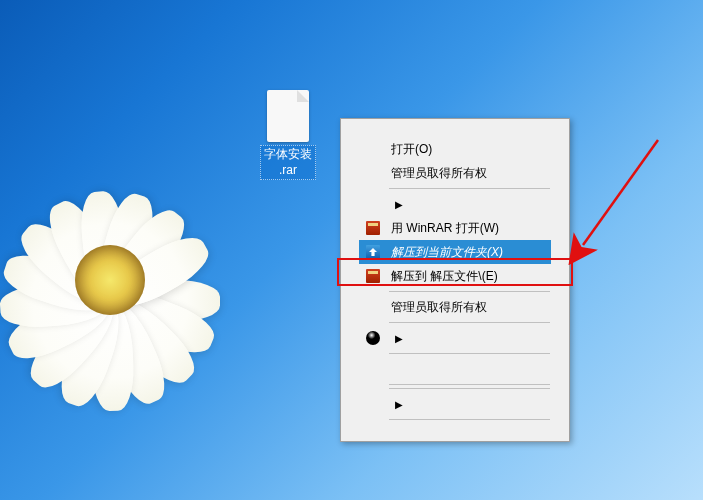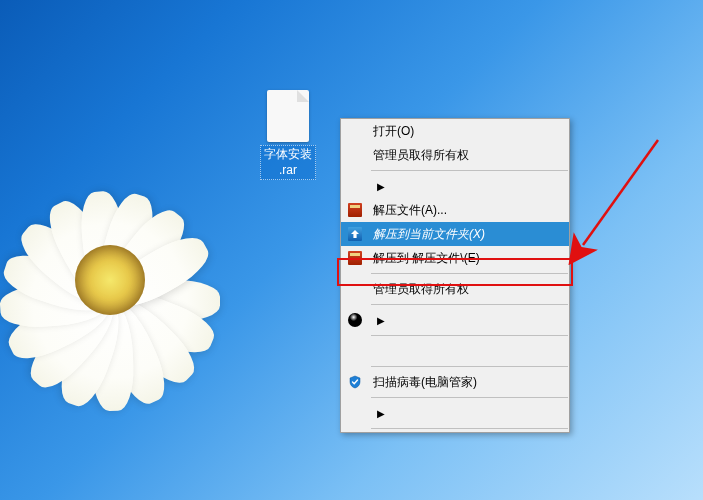--- a/index.html
+++ b/index.html
@@ -109,21 +109,21 @@
     }
     
     .context-menu {
       position: absolute;
       left: 340px;
       top: 118px;
       width: 230px;
       background: #f0f0f0;
       border: 1px solid #a0a0a0;
       box-shadow: 2px 2px 6px rgba(0,0,0,0.3);
-      padding: 0;
+      padding: 18px;
     }
     .menu-item {
       display: flex;
       align-items: center;
       height: 24px;
       padding: 0 18px 0 4px;
       cursor: pointer;
       color: #000;
       position: relative;
     }
@@ -231,21 +231,21 @@
       </div>
       <div class="menu-separator"></div>
       <div class="menu-item">
         <span class="menu-icon"></span>
         <span class="menu-arrow">▶</span>
       </div>
       <div class="menu-item">
         <span class="menu-icon">
           <div class="ic-rar"></div>
         </span>
-        <span class="menu-label">解压文件(A)...</span>
+        <span class="menu-label">用 WinRAR 打开(W)</span>
       </div>
       <div class="menu-item selected">
         <span class="menu-icon">
           <div class="ic-extract"></div>
         </span>
         <span class="menu-label">解压到当前文件夹(X)</span>
       </div>
       <div class="menu-item">
         <span class="menu-icon">
           <div class="ic-rar"></div>
@@ -262,29 +262,20 @@
         <span class="menu-icon">
           <div class="ic-qq"></div>
         </span>
         <span class="menu-arrow">▶</span>
       </div>
       <div class="menu-separator"></div>
       <div class="menu-item">
         <span class="menu-icon"></span>
       </div>
       <div class="menu-separator"></div>
-      <div class="menu-item">
-        <span class="menu-icon">
-          <div class="ic-shield"><svg viewBox="0 0 14 14">
-              <path d="M7 1 L12 3 L12 7 C12 10 9.5 12.5 7 13 C4.5 12.5 2 10 2 7 L2 3 Z" fill="#1e7fd6" stroke="#0d5aa0" stroke-width="0.5"></path>
-              <path d="M4.5 7 L6.2 8.7 L9.5 5" stroke="#fff" stroke-width="1.4" fill="none" stroke-linecap="round"></path>
-            </svg></div>
-        </span>
-        <span class="menu-label">扫描病毒(电脑管家)</span>
-      </div>
       <div class="menu-separator"></div>
       <div class="menu-item">
         <span class="menu-icon"></span>
         <span class="menu-arrow">▶</span>
       </div>
       <div class="menu-separator"></div>
     </div>
 
   <div class="highlight-box"></div>
 

